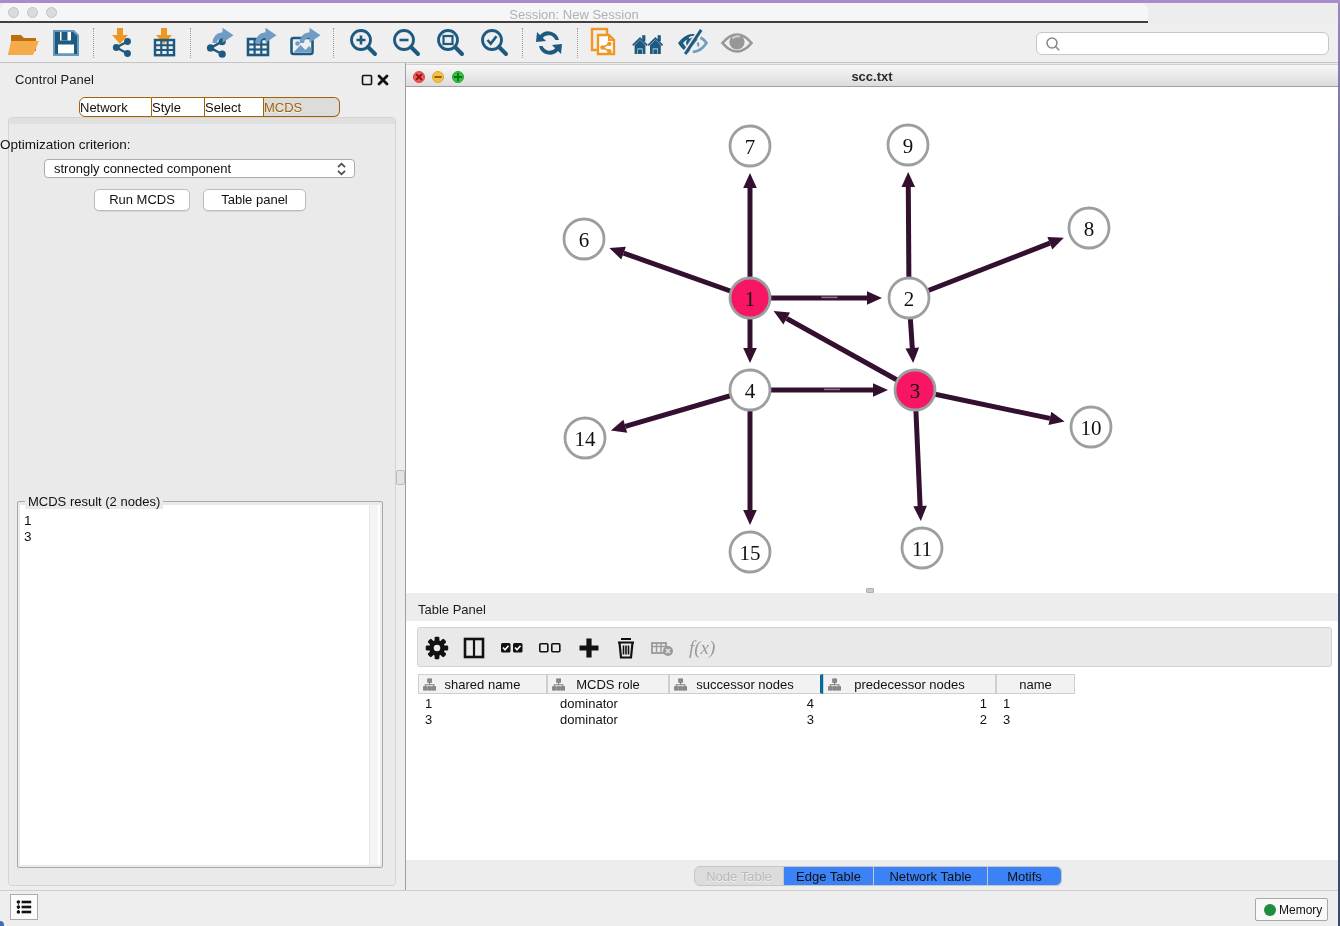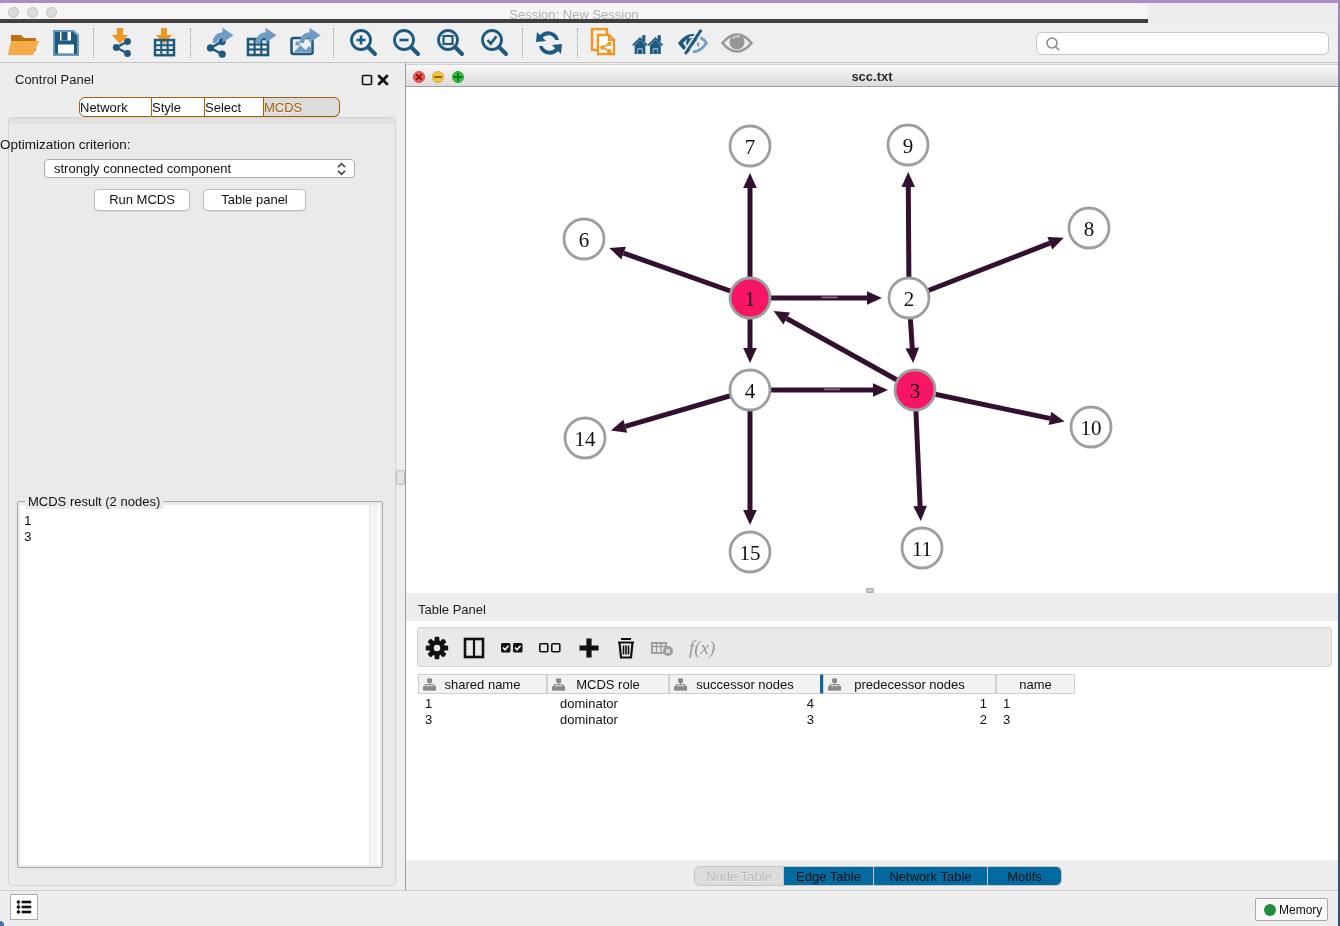--- a/index.html
+++ b/index.html
@@ -2,21 +2,21 @@
 <html><head><meta charset="utf-8">
 <style>
 *{margin:0;padding:0;box-sizing:border-box}
 html,body{width:1340px;height:926px;overflow:hidden}
 body{font-family:"Liberation Sans",sans-serif;background:#ededed;position:relative}
 .abs{position:absolute}
 
 #topstrip{left:0;top:0;width:1340px;height:3px;background:#a98cc9}
 #rightstrip{right:0;top:3px;width:2px;height:923px;background:linear-gradient(#9b87c0,#6a6b9d 180px,#3f4e76 330px,#3b4a72)}
 
-#titlebar{left:0;top:3px;width:1148px;height:20px;background:#f6f6f6;border-radius:8px 8px 0 0;border-bottom:4px solid #404040}
+#titlebar{left:0;top:3px;width:1148px;height:20px;background:#f6f6f6;border-radius:8px 8px 0 0;border-bottom:2px solid #404040}
 .tl{position:absolute;top:4px;width:11px;height:11px;border-radius:50%;background:#dbdbdb;border:1px solid #c3c3c3}
 #apptitle{position:absolute;top:4px;left:0;width:100%;text-align:center;font-size:13px;color:#b1b1b1}
 
 #toolbar{left:0;top:23px;width:1338px;height:40px;background:#efefef;border-bottom:1px solid #c4c4c4}
 .sep{position:absolute;top:5px;height:30px;width:0;border-left:1px dotted #9a9a9a}
 .ticon{position:absolute;top:3px}
 #search{position:absolute;left:1036px;top:9px;width:293px;height:23px;background:#fff;border:1px solid #c6c6c6;border-radius:6px}
 
 #cpanel{left:0;top:63px;width:403px;height:827px;background:#ededed}
 #cphead{position:absolute;left:15px;top:9px;font-size:13px;color:#1c1c1c}
@@ -44,21 +44,21 @@
 
 #tpanel{left:406px;top:597px;width:932px;height:263px;background:#fff}
 #tphead{position:absolute;left:0;top:0;width:100%;height:24px;background:#ededed}
 #tphead .txt{position:absolute;left:12px;top:5px;font-size:13px;color:#1c1c1c}
 #ttoolbar{position:absolute;left:11px;top:30px;width:915px;height:40px;background:#e9e9e9;border:1px solid #d2d2d2;border-radius:3px}
 .thead{position:absolute;top:77px;height:20px;background:#f2f2f2;border:1px solid #cfcfcf;border-right:none;font-size:13px;color:#111}
 .thead .lbl{position:absolute;top:2px;width:100%;text-align:center}
 .trow{position:absolute;font-size:13px;color:#111}
 
 #btabs{left:406px;top:860px;width:932px;height:30px;background:#ededed}
-.btab{position:absolute;top:6px;height:20px;border:1px solid #c6c6c6;font-size:13px;text-align:center;line-height:19px;background:#0369a1;color:#111}
+.btab{position:absolute;top:6px;height:20px;border:1px solid #c6c6c6;font-size:13px;text-align:center;line-height:19px;background:#3b82f6;color:#111}
 
 #statusbar{left:0;top:890px;width:1338px;height:36px;background:#eeeeee;border-top:1px solid #cfcfcf}
 #listbtn{position:absolute;left:10px;top:3px;width:28px;height:26px;background:#fcfcfc;border:1px solid #ababab}
 #membtn{position:absolute;left:1255px;top:7px;width:73px;height:23px;background:#f9f9f9;border:1px solid #a8a8a8;border-radius:2px;font-size:12px;color:#111}
 svg{display:block}
 </style></head>
 <body>
 <div class="abs" id="topstrip"></div>
 <div class="abs" id="titlebar">
   <div class="tl" style="left:8px"></div>

